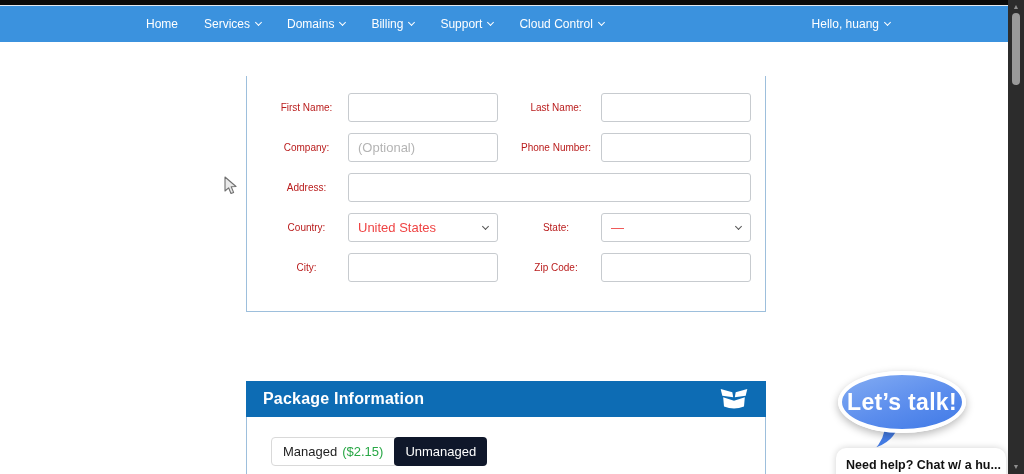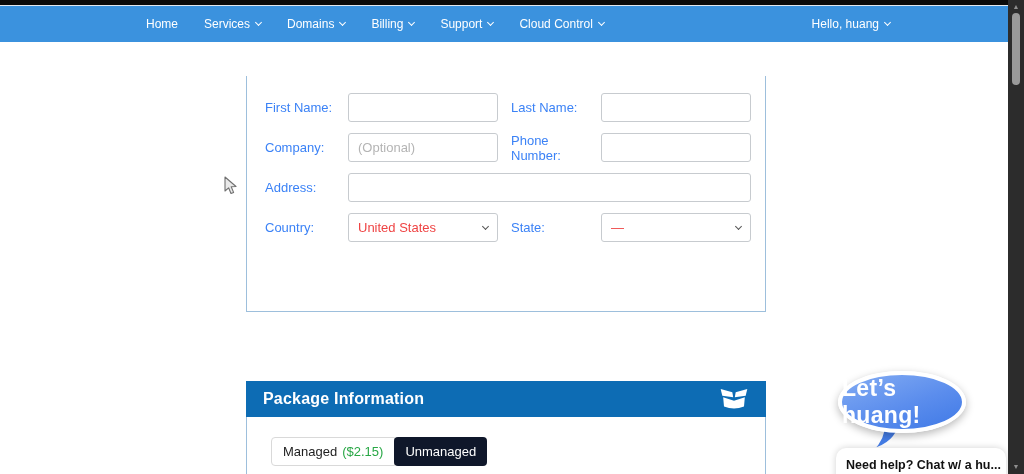--- a/index.html
+++ b/index.html
@@ -26,21 +26,21 @@
   .panel { position:absolute; left:246px; width:520px; }
   .panel-header { height:38px; background:#0d6cb4; display:flex; align-items:center;
     justify-content:space-between; padding:0 17px; }
   .panel-header h2 { color:#fff; font-size:16px; font-weight:bold; letter-spacing:.2px; }
   .panel-body { background:#fff; border:1px solid #9dbfdc; border-top:none; }
 
   .panel-client { top:76px; }
   .panel-client .panel-body { height:236px; padding-top:17px; }
 
   .form-row { display:flex; align-items:center; margin:0 0 11px 18px; height:29px; }
-  .lbl { font-size:13px; color:#3b82f6; }
+  .lbl { font-size:10px; color:#b91c1c;text-align:center; }
   .lbl.c1 { width:83px; }
   .lbl.c2 { width:90px; margin-left:13px; }
   .inp { width:150px; height:29px; border:1px solid #c7cbcf; border-radius:3px;
     padding:0 9px; font-size:13px; color:#737373; font-family:"Liberation Sans",sans-serif; outline:none; }
   .inp::placeholder { color:#b4b4b4; }
   .inp.full { width:403px; }
   .select { width:150px; height:29px; border:1px solid #c7cbcf; border-radius:3px;
     background:#fff; display:flex; align-items:center; justify-content:space-between;
     padding:0 9px; font-size:13px; color:#ef4444; cursor:pointer; }
 
@@ -142,20 +142,26 @@
         <span class="lbl c1">Country:</span>
         <div class="select">
           <span>United States</span>
           <i class="chev dark"></i>
         </div>
         <span class="lbl c2">State:</span>
         <div class="select">
           <span>—</span>
           <i class="chev dark"></i>
         </div>
+      </div>
+      <div class="form-row">
+        <span class="lbl c1">City:</span>
+        <input class="inp" type="text" style="">
+        <span class="lbl c2">Zip Code:</span>
+        <input class="inp" type="text" style="">
       </div>
     </div>
   </section>
 
   <section class="panel panel-package">
     <header class="panel-header">
       <h2>Package Information</h2>
       <svg width="30" height="24" viewBox="0 0 36 28">
         <path d="M4 10 L2 2 L16 6 L17 12 Z" fill="#ffffff"></path>
         <path d="M32 10 L34 2 L20 6 L19 12 Z" fill="#ffffff"></path>
@@ -170,21 +176,21 @@
         </button>
         <button class="tab unmanaged">Unmanaged</button>
       </div>
     </div>
   </section>
 
   <svg class="bubble-tail" viewBox="0 0 48 32">
     <path d="M40 4 C38 16 28 26 12 30 C20 22 24 14 24 2 Z" fill="#447de7" stroke="#ffffff" stroke-width="3" stroke-linejoin="round"></path>
   </svg>
   <div class="chat-bubble">
-    <span>Let’s huang!</span>
+    <span>Let’s talk!</span>
   </div>
   <div class="chat-card">
     <span class="txt">Need help? Chat w/ a hu...</span>
     <svg class="chat-icon" viewBox="0 0 24 24">
       <path d="M4.5 4 h15 a2 2 0 0 1 2 2 v9 a2 2 0 0 1 -2 2 h-9.5 l-4.5 3.5 v-3.5 h-1 a2 2 0 0 1 -2 -2 v-9 a2 2 0 0 1 2 -2 z" fill="#ffffff" stroke="#2a6df5" stroke-width="2.6" stroke-linejoin="round"></path>
     </svg>
   </div>
 
   <div class="scrollbar">
     <div class="scroll-arrow up">▲</div>

